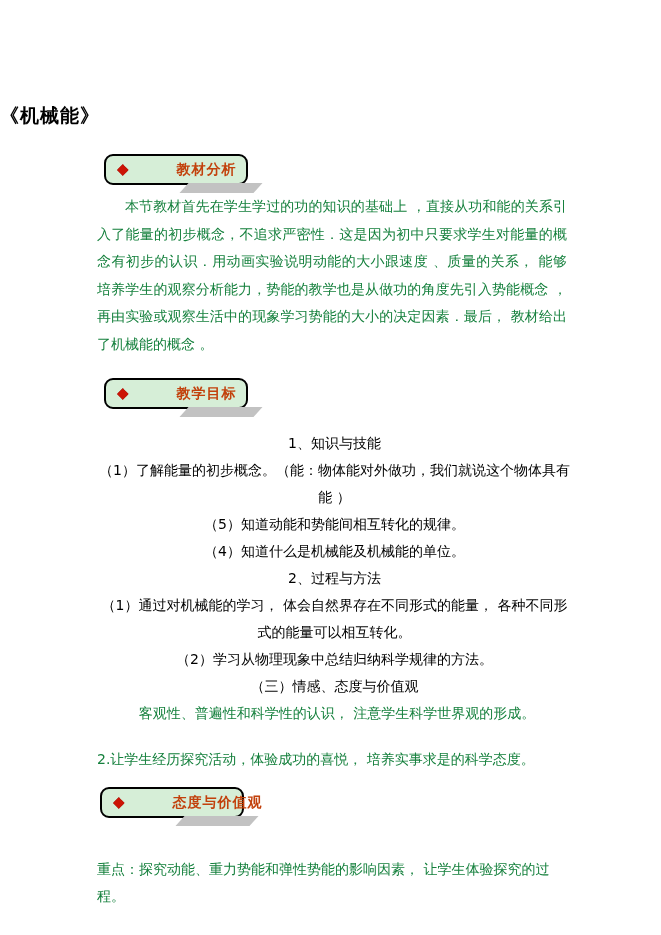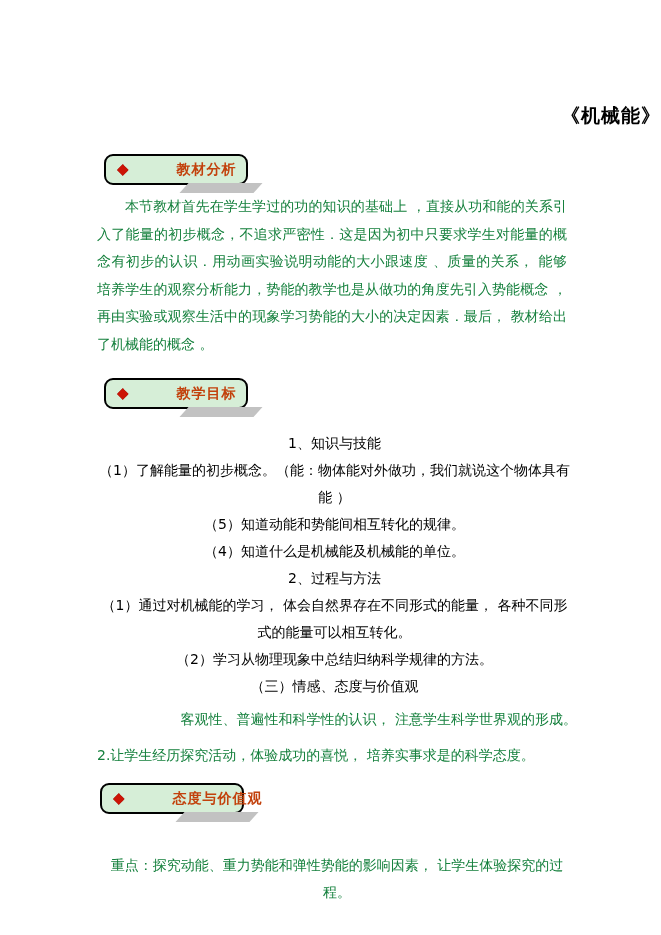--- a/index.html
+++ b/index.html
@@ -16,21 +16,21 @@
   }
   .page {
     position: relative;
     width: 661px;
     height: 935px;
     background: #ffffff;
   }
   .doc-title {
     margin: 0;
     padding-top: 103px;
-    text-align: right;
+    text-align: left;
     font-size: 19px;
     font-weight: bold;
     color: #000000;
     letter-spacing: 1px;
   }
   
   .callout {
     position: relative;
     margin-left: 104px;
     width: 144px;
@@ -88,26 +88,26 @@
   .goals {
     margin-top: 21px;
   }
   .goals .line {
     margin: 0 0 0 97px;
     width: 475px;
     font-size: 14px;
     line-height: 27px;
     text-align: center;
   }
-  .para1 { margin-top: 6px; line-height: 27px; text-align: right; width: 480px; }
-  .para2 { margin-top: 9px; line-height: 27px; text-align: left; width: 480px; }
+  .para1 { margin-top: 0; line-height: 27px; text-align: center; width: 480px; }
+  .para2 { margin-top: 19px; line-height: 27px; text-align: left; width: 480px; }
   .keypoints-para {
     margin-top: 38px;
     line-height: 27px;
-    text-align: center;
+    text-align: left;
     width: 480px;
   }
 </style>
 </head>
 <body>
 
 <div class="page">
 
   <h1 class="doc-title">《机械能》</h1>
 

